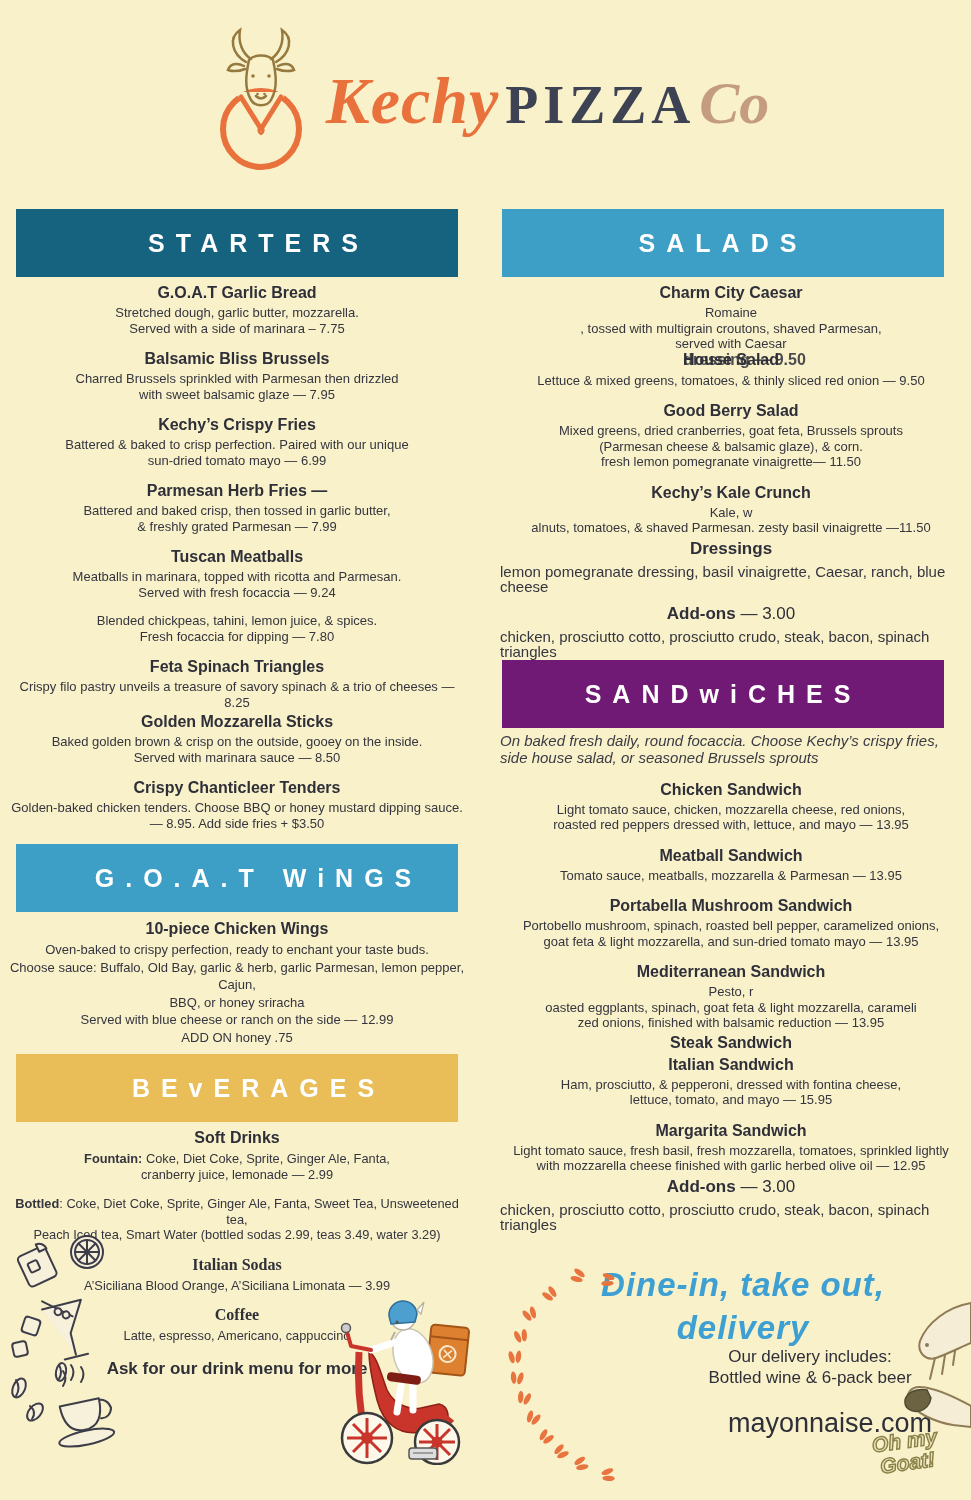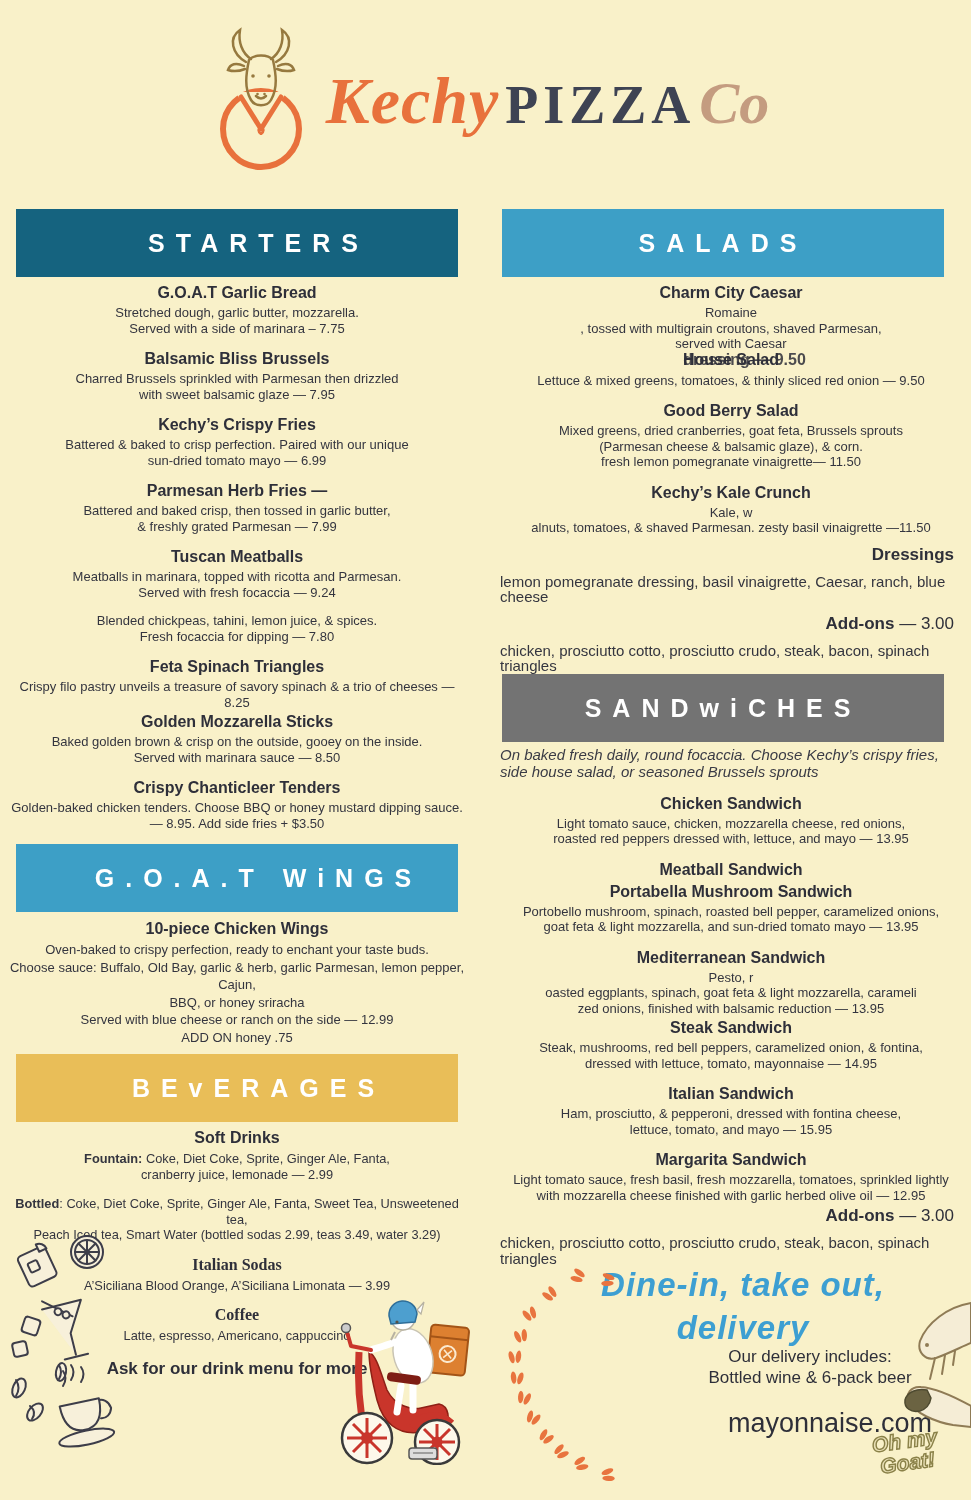--- a/index.html
+++ b/index.html
@@ -23,21 +23,21 @@
   .col{position:absolute;top:209px;}
   .col-left{left:6px;width:462px;}
   .col-right{left:500px;width:462px;}
   .section-header{
     height:48px;padding-top:20px;color:#fff;text-align:center;
     font-weight:bold;font-size:25px;letter-spacing:11px;}
   .col-left .section-header{margin:0 10px;padding-left:43px;}
   .col-right .section-header{margin:0 18px 0 2px;}
   .hdr-starters{background:#15637f;}
   .hdr-blue{background:#3d9fc6;}
-  .hdr-orange{background:#737373;}
+  .hdr-orange{background:#701a75;}
   .hdr-gold{background:#e9be58;}
   
   .menu-list{margin-top:6px;}
   .item-name{font-size:16px;line-height:20px;font-weight:bold;color:#2e2f39;
     text-align:center;margin:0 0 2px;}
   .item-desc{font-size:13px;line-height:15.5px;text-align:center;
     white-space:pre-line;margin:0 0 13px;}
   .menu-item.tight .item-desc{margin-bottom:2px;}
   .wings-desc{font-size:13px;line-height:17.5px;text-align:center;
     white-space:pre-line;margin:0 0 8px;}
@@ -52,21 +52,21 @@
     margin:14px 0 0;line-height:22px;}
   
   .caesar-desc{margin-bottom:0;}
   .overlap-line{position:relative;height:15px;margin:0 0 6px;}
   .overlap-line span{position:absolute;left:50%;white-space:nowrap;
     font-size:16px;line-height:15px;font-weight:bold;color:#2e2f39;}
   .overlap-line .ghost{transform:translateX(-39%);opacity:.85;}
   .overlap-line .main{transform:translateX(-50%);}
   .house-desc{margin-bottom:13px;}
   .left-label{font-size:17px;line-height:22px;font-weight:bold;color:#2e2f39;
-    text-align:right;margin:8px;}
+    text-align:center;margin:0;}
   .left-label .price{font-weight:normal;}
   .left-text{font-size:15px;line-height:15.5px;text-align:left;margin:4px 0 0;}
   .addons-row{margin-top:8px;}
   .sandwich-box{margin-top:26px;}
   .sandwich-note{font-style:italic;font-size:15px;line-height:17px;
     text-align:left;white-space:pre-line;margin:4px 0 14px;color:#3a3b45;}
   .sandwich-list{margin-top:5px;}
   .sw-addons{margin-top:0;}
   
   .tagline{position:absolute;left:563px;top:1263px;width:360px;
@@ -223,36 +223,35 @@
 side house salad, or seasoned Brussels sprouts</p>
 
   <div class="sandwich-list">
       <div class="menu-item">
       <h3 class="item-name">Chicken Sandwich</h3>
       <p class="item-desc">Light tomato sauce, chicken, mozzarella cheese, red onions,
 roasted red peppers dressed with, lettuce, and mayo — 13.95</p>
     </div>
       <div class="menu-item">
       <h3 class="item-name">Meatball Sandwich</h3>
+      <p class="item-desc">Tomato sauce, meatballs, mozzarella &amp; Parmesan — 13.95</p>
     </div>
       <div class="menu-item">
       <h3 class="item-name">Portabella Mushroom Sandwich</h3>
       <p class="item-desc">Portobello mushroom, spinach, roasted bell pepper, caramelized onions,
 goat feta &amp; light mozzarella, and sun-dried tomato mayo — 13.95</p>
     </div>
       <div class="menu-item tight">
       <h3 class="item-name">Mediterranean Sandwich</h3>
       <p class="item-desc">Pesto, r
 oasted eggplants, spinach, goat feta &amp; light mozzarella, carameli
 zed onions, finished with balsamic reduction  — 13.95</p>
     </div>
       <div class="menu-item">
       <h3 class="item-name">Steak Sandwich</h3>
-      <p class="item-desc">Steak, mushrooms, red bell peppers, caramelized onion, &amp; fontina,
-dressed with lettuce, tomato, mayonnaise — 14.95</p>
     </div>
       <div class="menu-item">
       <h3 class="item-name">Italian  Sandwich</h3>
       <p class="item-desc">Ham, prosciutto, &amp; pepperoni, dressed with fontina cheese,
 lettuce, tomato, and mayo — 15.95</p>
     </div>
       <div class="menu-item tight">
       <h3 class="item-name">Margarita Sandwich</h3>
       <p class="item-desc">Light tomato sauce, fresh basil, fresh mozzarella, tomatoes, sprinkled lightly
 with mozzarella cheese finished with garlic herbed olive oil — 12.95</p>

